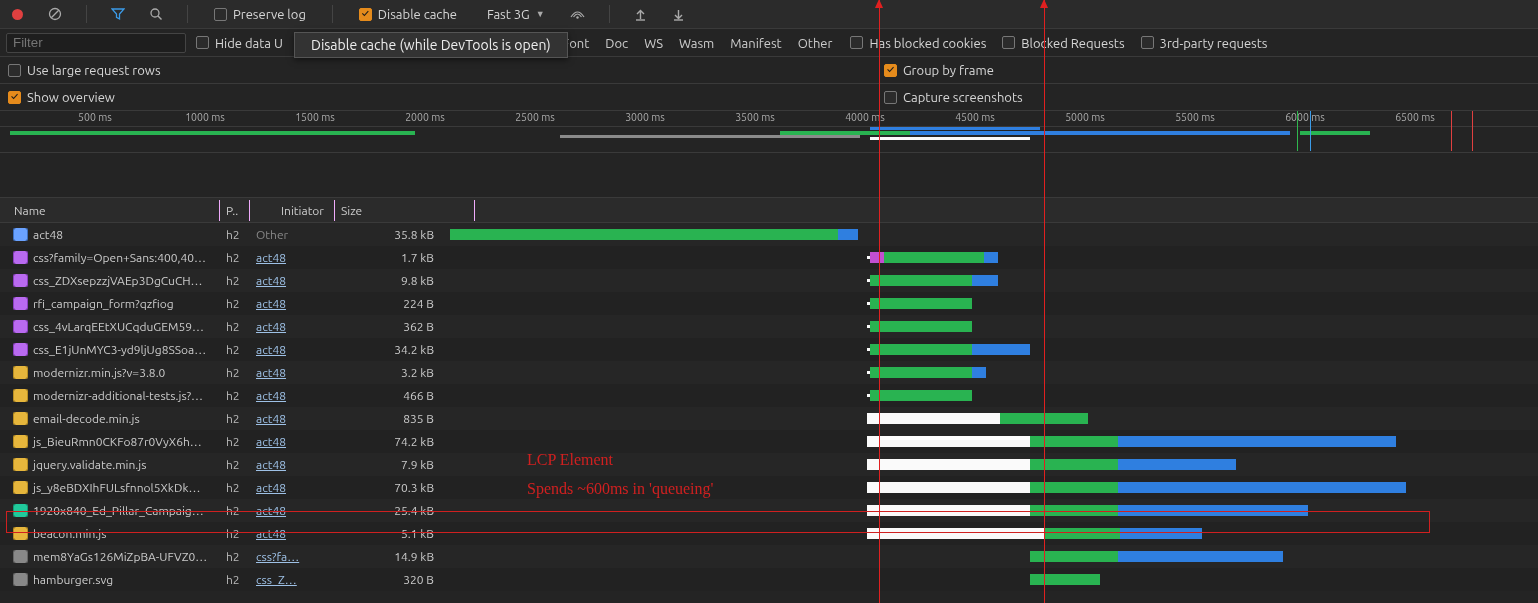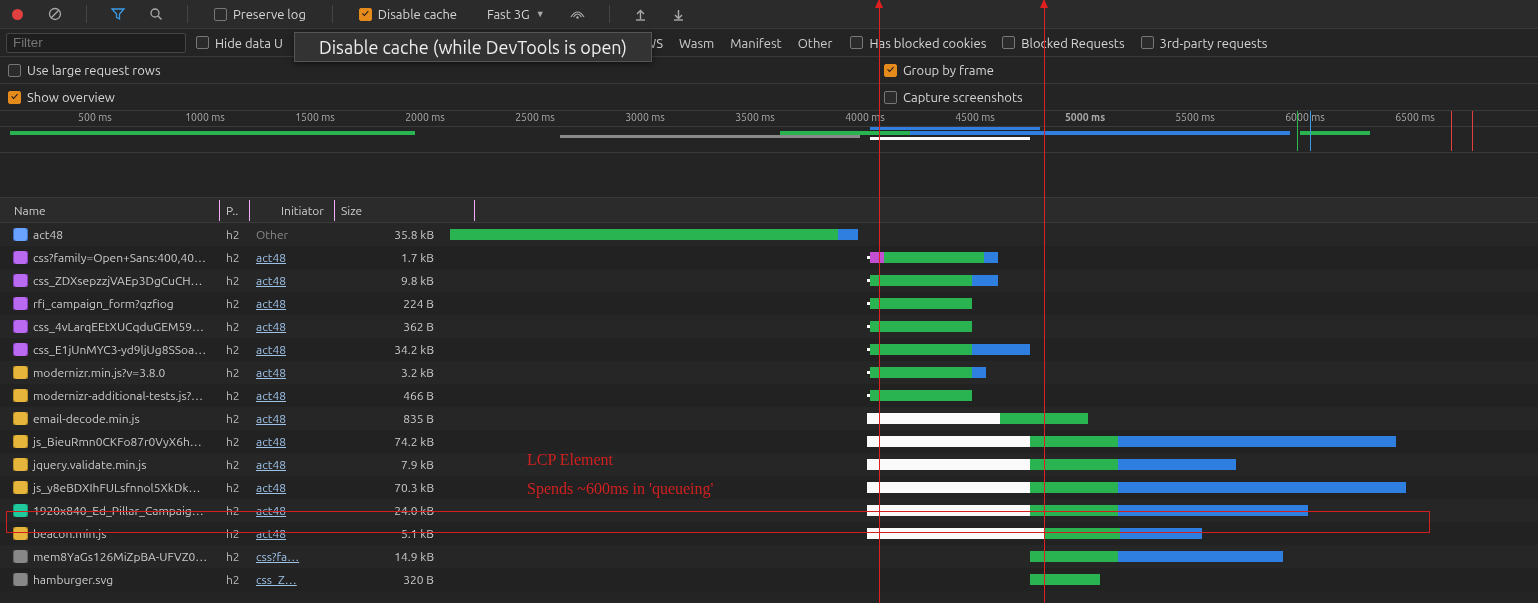--- a/index.html
+++ b/index.html
@@ -23,22 +23,22 @@
   .divider { width:1px; height:18px; background:#444; margin:0 4px; }
   .chk { display:flex; align-items:center; gap:6px; padding:0 6px; cursor:pointer; }
   .chk .box { width:13px; height:13px; border:1px solid #777; border-radius:2px; background:#2b2b2b; display:flex; align-items:center; justify-content:center; }
   .chk .box.checked { background:#e58b1c; border-color:#e58b1c; }
   .chk .box.checked::after { content:"✓"; font-size:10px; color:#1b1b1b; font-weight:bold; line-height:1; }
   .throttle { display:flex; align-items:center; gap:4px; padding:0 6px; }
   .throttle-val { padding:0 2px; }
   .tri { font-size:9px; color:#aaa; }
   .tooltip {
     position:absolute; top:32px; left:294px;
-    background:#333; border:1px solid #555; padding:4px 24px;
-    color:#eee; font-size:18px; white-space:nowrap;
+    background:#333; border:1px solid #555; padding:4px 16px;
+    color:#eee; font-size:14px; white-space:nowrap;
     z-index:50; box-shadow:0 2px 6px rgba(0,0,0,.5);
   }
   
   .filterrow {
     display:flex; align-items:center; height:28px;
     border-bottom:1px solid #3a3a3a; background:#242424;
     gap:4px; padding:0 6px;
   }
   .filter-input {
     background:#1e1e1e; border:1px solid #444; color:#bbb;
@@ -225,21 +225,21 @@
   <div class="ticks" id="ticks">
       <div class="tick" style="left: 95px;">500 ms</div>
       <div class="tick" style="left: 205px;">1000 ms</div>
       <div class="tick" style="left: 315px;">1500 ms</div>
       <div class="tick" style="left: 425px;">2000 ms</div>
       <div class="tick" style="left: 535px;">2500 ms</div>
       <div class="tick" style="left: 645px;">3000 ms</div>
       <div class="tick" style="left: 755px;">3500 ms</div>
       <div class="tick" style="left: 865px;">4000 ms</div>
       <div class="tick" style="left: 975px;">4500 ms</div>
-      <div class="tick" style="left: 1085px; font-weight: bold;">5000 ms</div>
+      <div class="tick" style="left: 1085px;">5000 ms</div>
       <div class="tick" style="left: 1195px;">5500 ms</div>
       <div class="tick" style="left: 1305px;">6000 ms</div>
       <div class="tick" style="left: 1415px;">6500 ms</div>
     </div>
   <div class="ovbars">
     <div class="ovbar g" style="left:10px;width:405px;"></div>
     <div class="ovbar gr" style="left:560px;width:300px;top:8px;height:3px;"></div>
     <div class="ovbar g" style="left:780px;width:130px;"></div>
     <div class="ovbar b" style="left:910px;width:380px;"></div>
     <div class="ovbar g" style="left:1300px;width:70px;"></div>
@@ -426,21 +426,21 @@
         <div class="bar b" style="left: 668px; width: 288px;"></div>
       </div>
     </div>
     <div class="row">
       <div class="cell c-name">
         <span class="fileicon fi-img"></span>
         <span>1920x840_Ed_Pillar_Campaig…</span>
       </div>
       <div class="cell c-p">h2</div>
       <div class="cell c-init"><a>act48</a></div>
-      <div class="cell c-size">24.0 kB</div>
+      <div class="cell c-size">25.4 kB</div>
       <div class="cell c-wf">
         <div class="bar w" style="left: 417px; width: 163px; top: 6px; height: 11px;"></div>
         <div class="bar g" style="left: 580px; width: 88px;"></div>
         <div class="bar b" style="left: 668px; width: 190px;"></div>
       </div>
     </div>
     <div class="row">
       <div class="cell c-name">
         <span class="fileicon fi-js"></span>
         <span>beacon.min.js</span>

